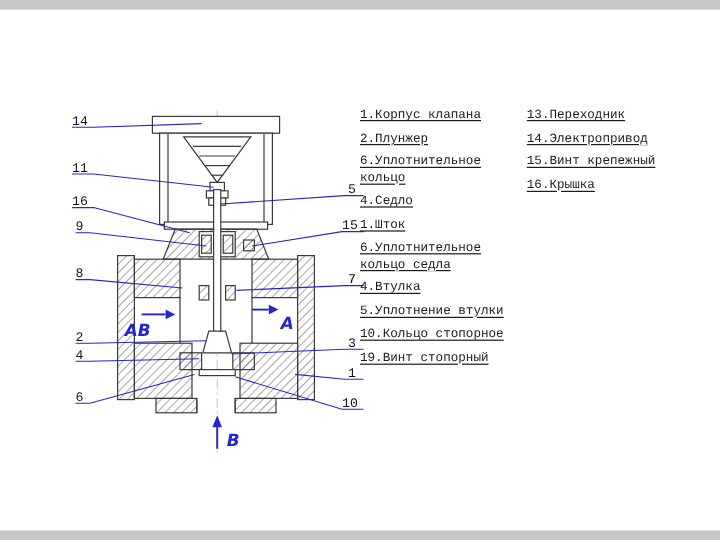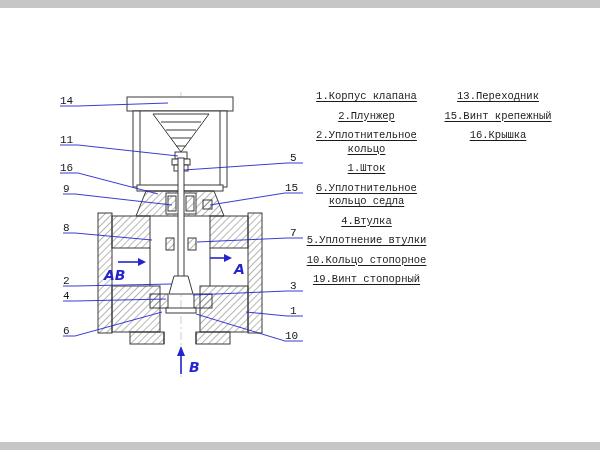--- a/index.html
+++ b/index.html
@@ -11,21 +11,21 @@
     overflow:hidden;
   }
   .letterbox {
     position:absolute; left:0; width:600px; height:8px; background:#c6c6c6;
   }
   .letterbox-top { top:0; }
   .letterbox-bottom { bottom:0; }
   .diagram-svg { position:absolute; left:0; top:0; }
   .legend {
     position:absolute; left:300px; top:90px;
-    display:flex; gap:6px;text-align:center;
+    display:flex; gap:6px;
   }
   .legend-col { display:flex; flex-direction:column; }
   .legend-col-1 { width:133px; }
   .legend-col-2 { width:118px; }
   .legend-item {
     font-size:10.5px; line-height:13.5px;
     margin-bottom:6px;
     color:#1b1b1b;
     text-decoration:underline;
     text-underline-offset:2px;
@@ -148,26 +148,28 @@
       <text class="flow" x="234" y="274">А</text>
       <text class="flow" x="189" y="372">В</text>
     </g>
   </g>
 </svg>
 
 <div class="legend">
   <div class="legend-col legend-col-1">
     <div class="legend-item">1.Корпус клапана</div>
     <div class="legend-item">2.Плунжер</div>
-    <div class="legend-item">2.Уплотнительное кольцо</div>
+    <div class="legend-item">6.Уплотнительное кольцо</div>
+    <div class="legend-item">4.Седло</div>
     <div class="legend-item">1.Шток</div>
     <div class="legend-item">6.Уплотнительное кольцо седла</div>
     <div class="legend-item">4.Втулка</div>
     <div class="legend-item">5.Уплотнение втулки</div>
     <div class="legend-item">10.Кольцо стопорное</div>
     <div class="legend-item">19.Винт стопорный</div>
   </div>
   <div class="legend-col legend-col-2">
     <div class="legend-item">13.Переходник</div>
+    <div class="legend-item">14.Электропривод</div>
     <div class="legend-item">15.Винт крепежный</div>
     <div class="legend-item">16.Крышка</div>
   </div>
 </div>
 
 </body></html>

